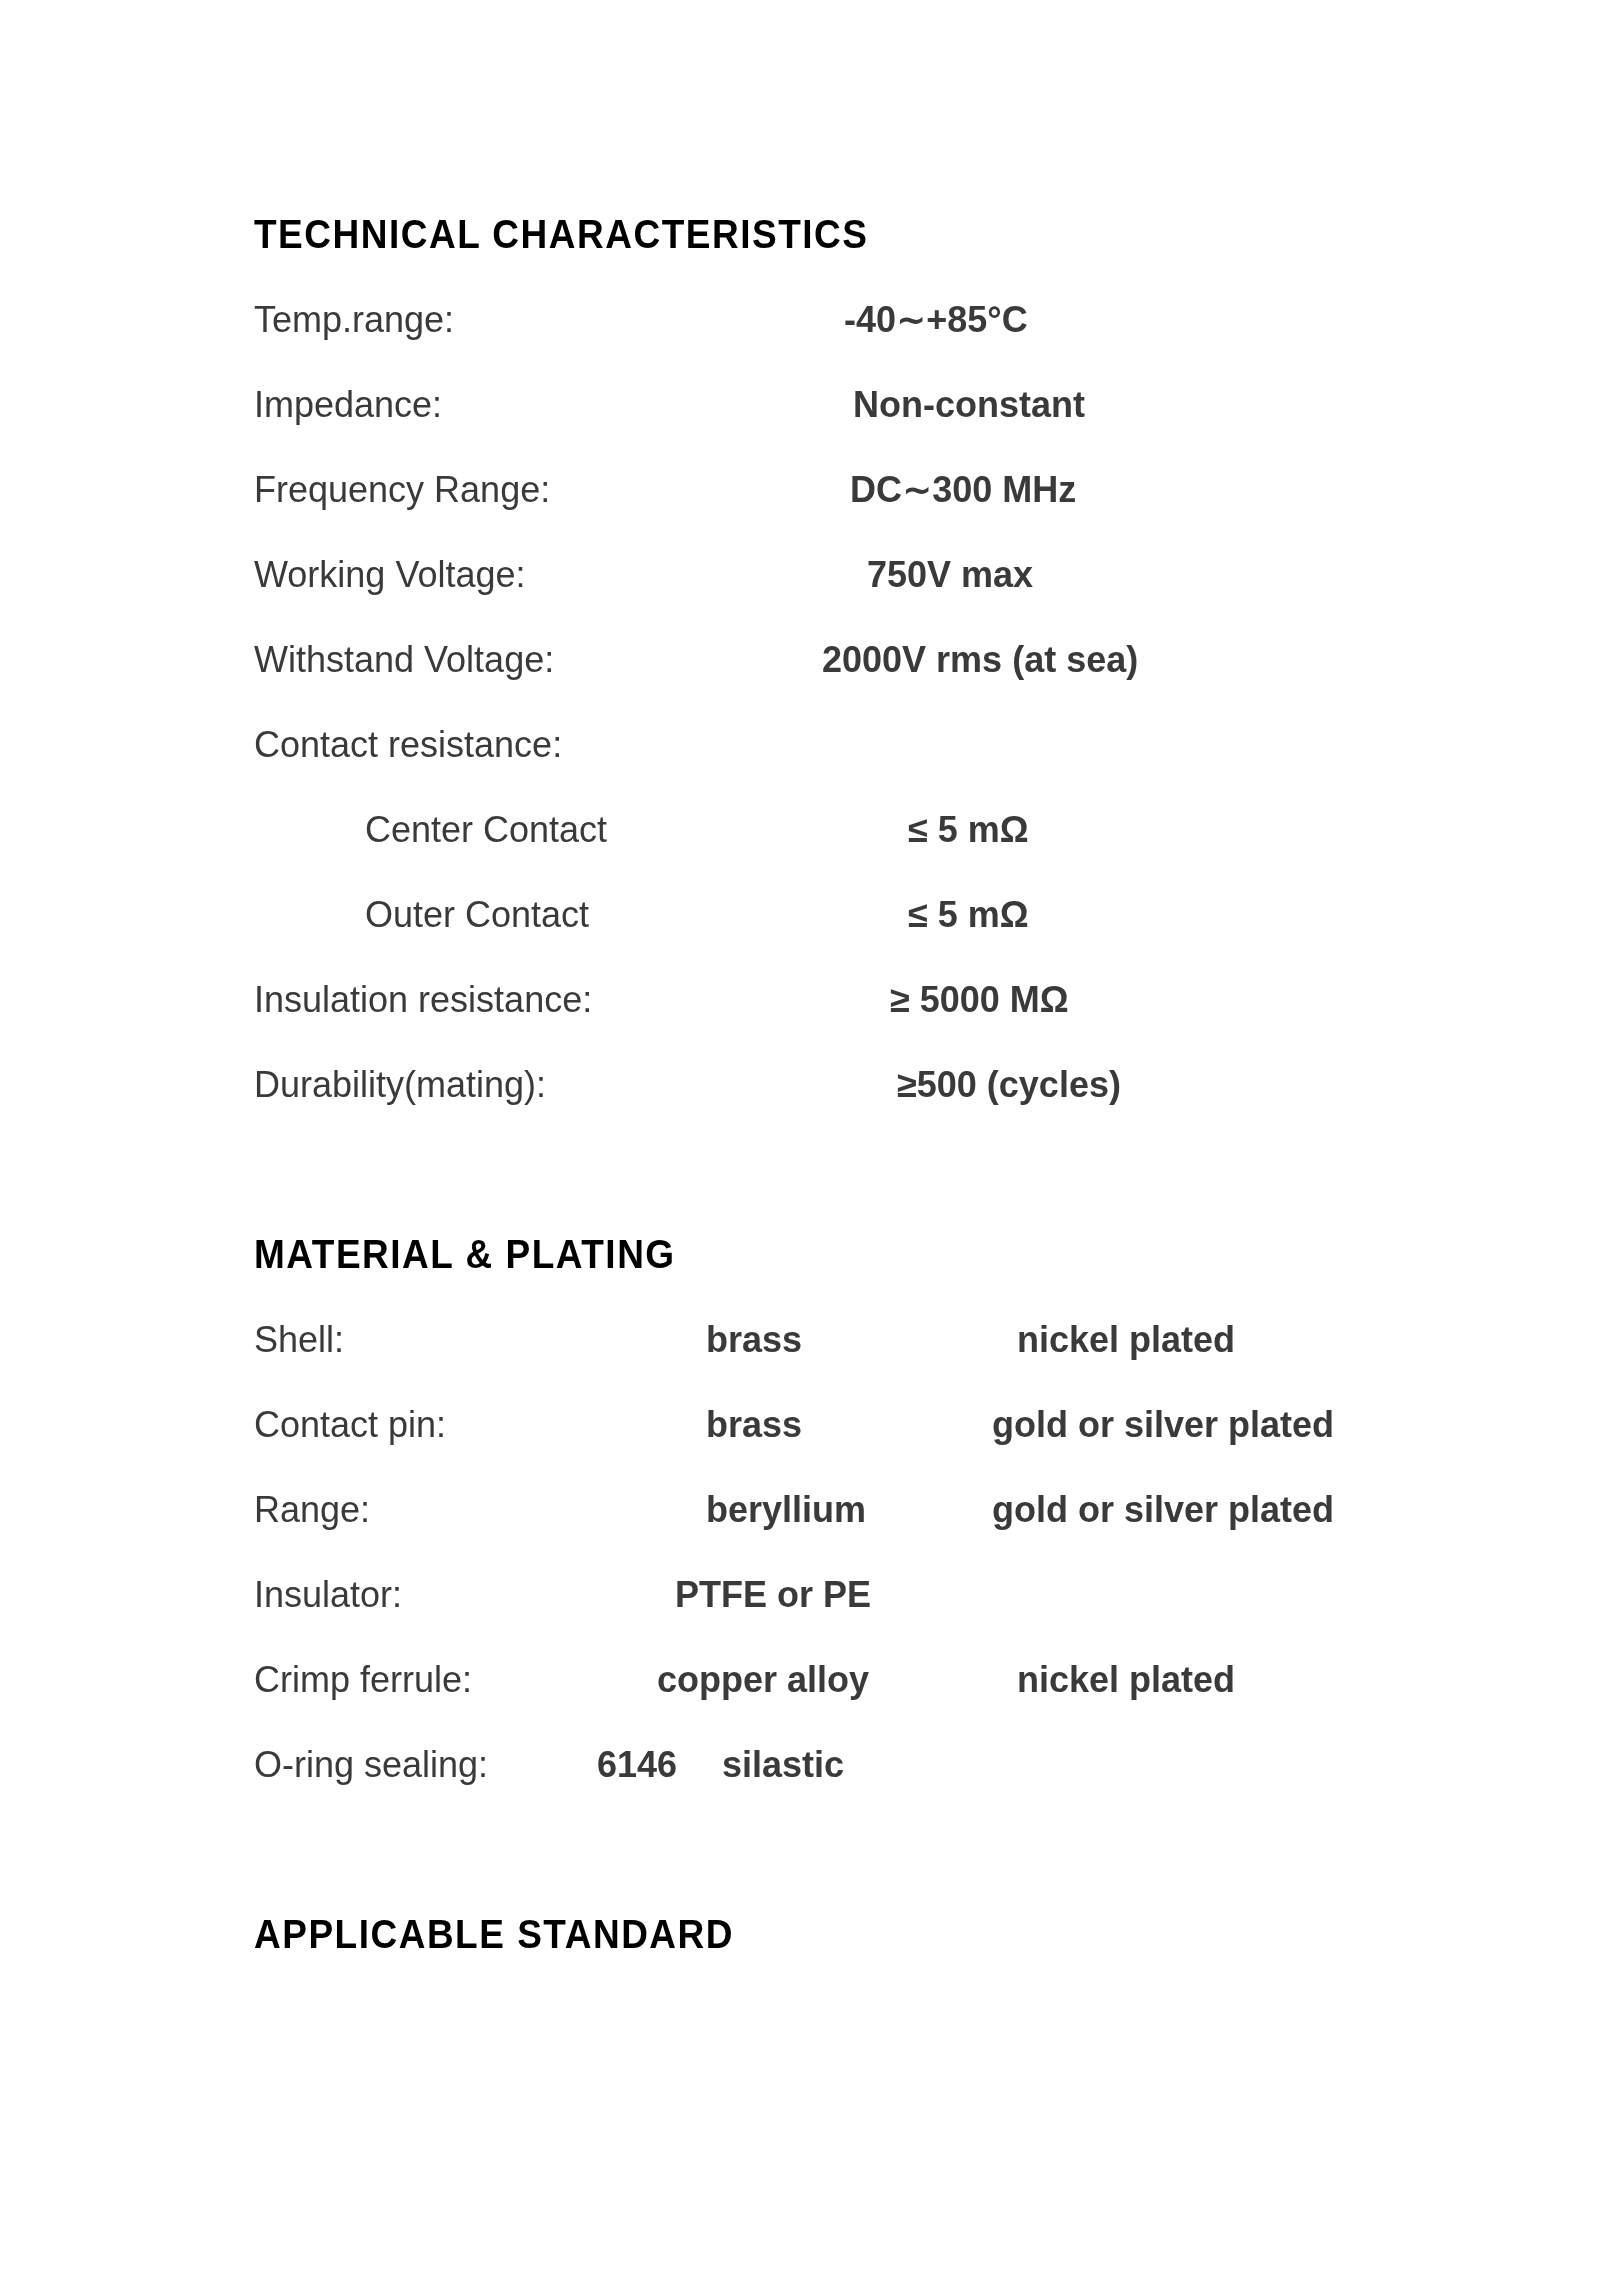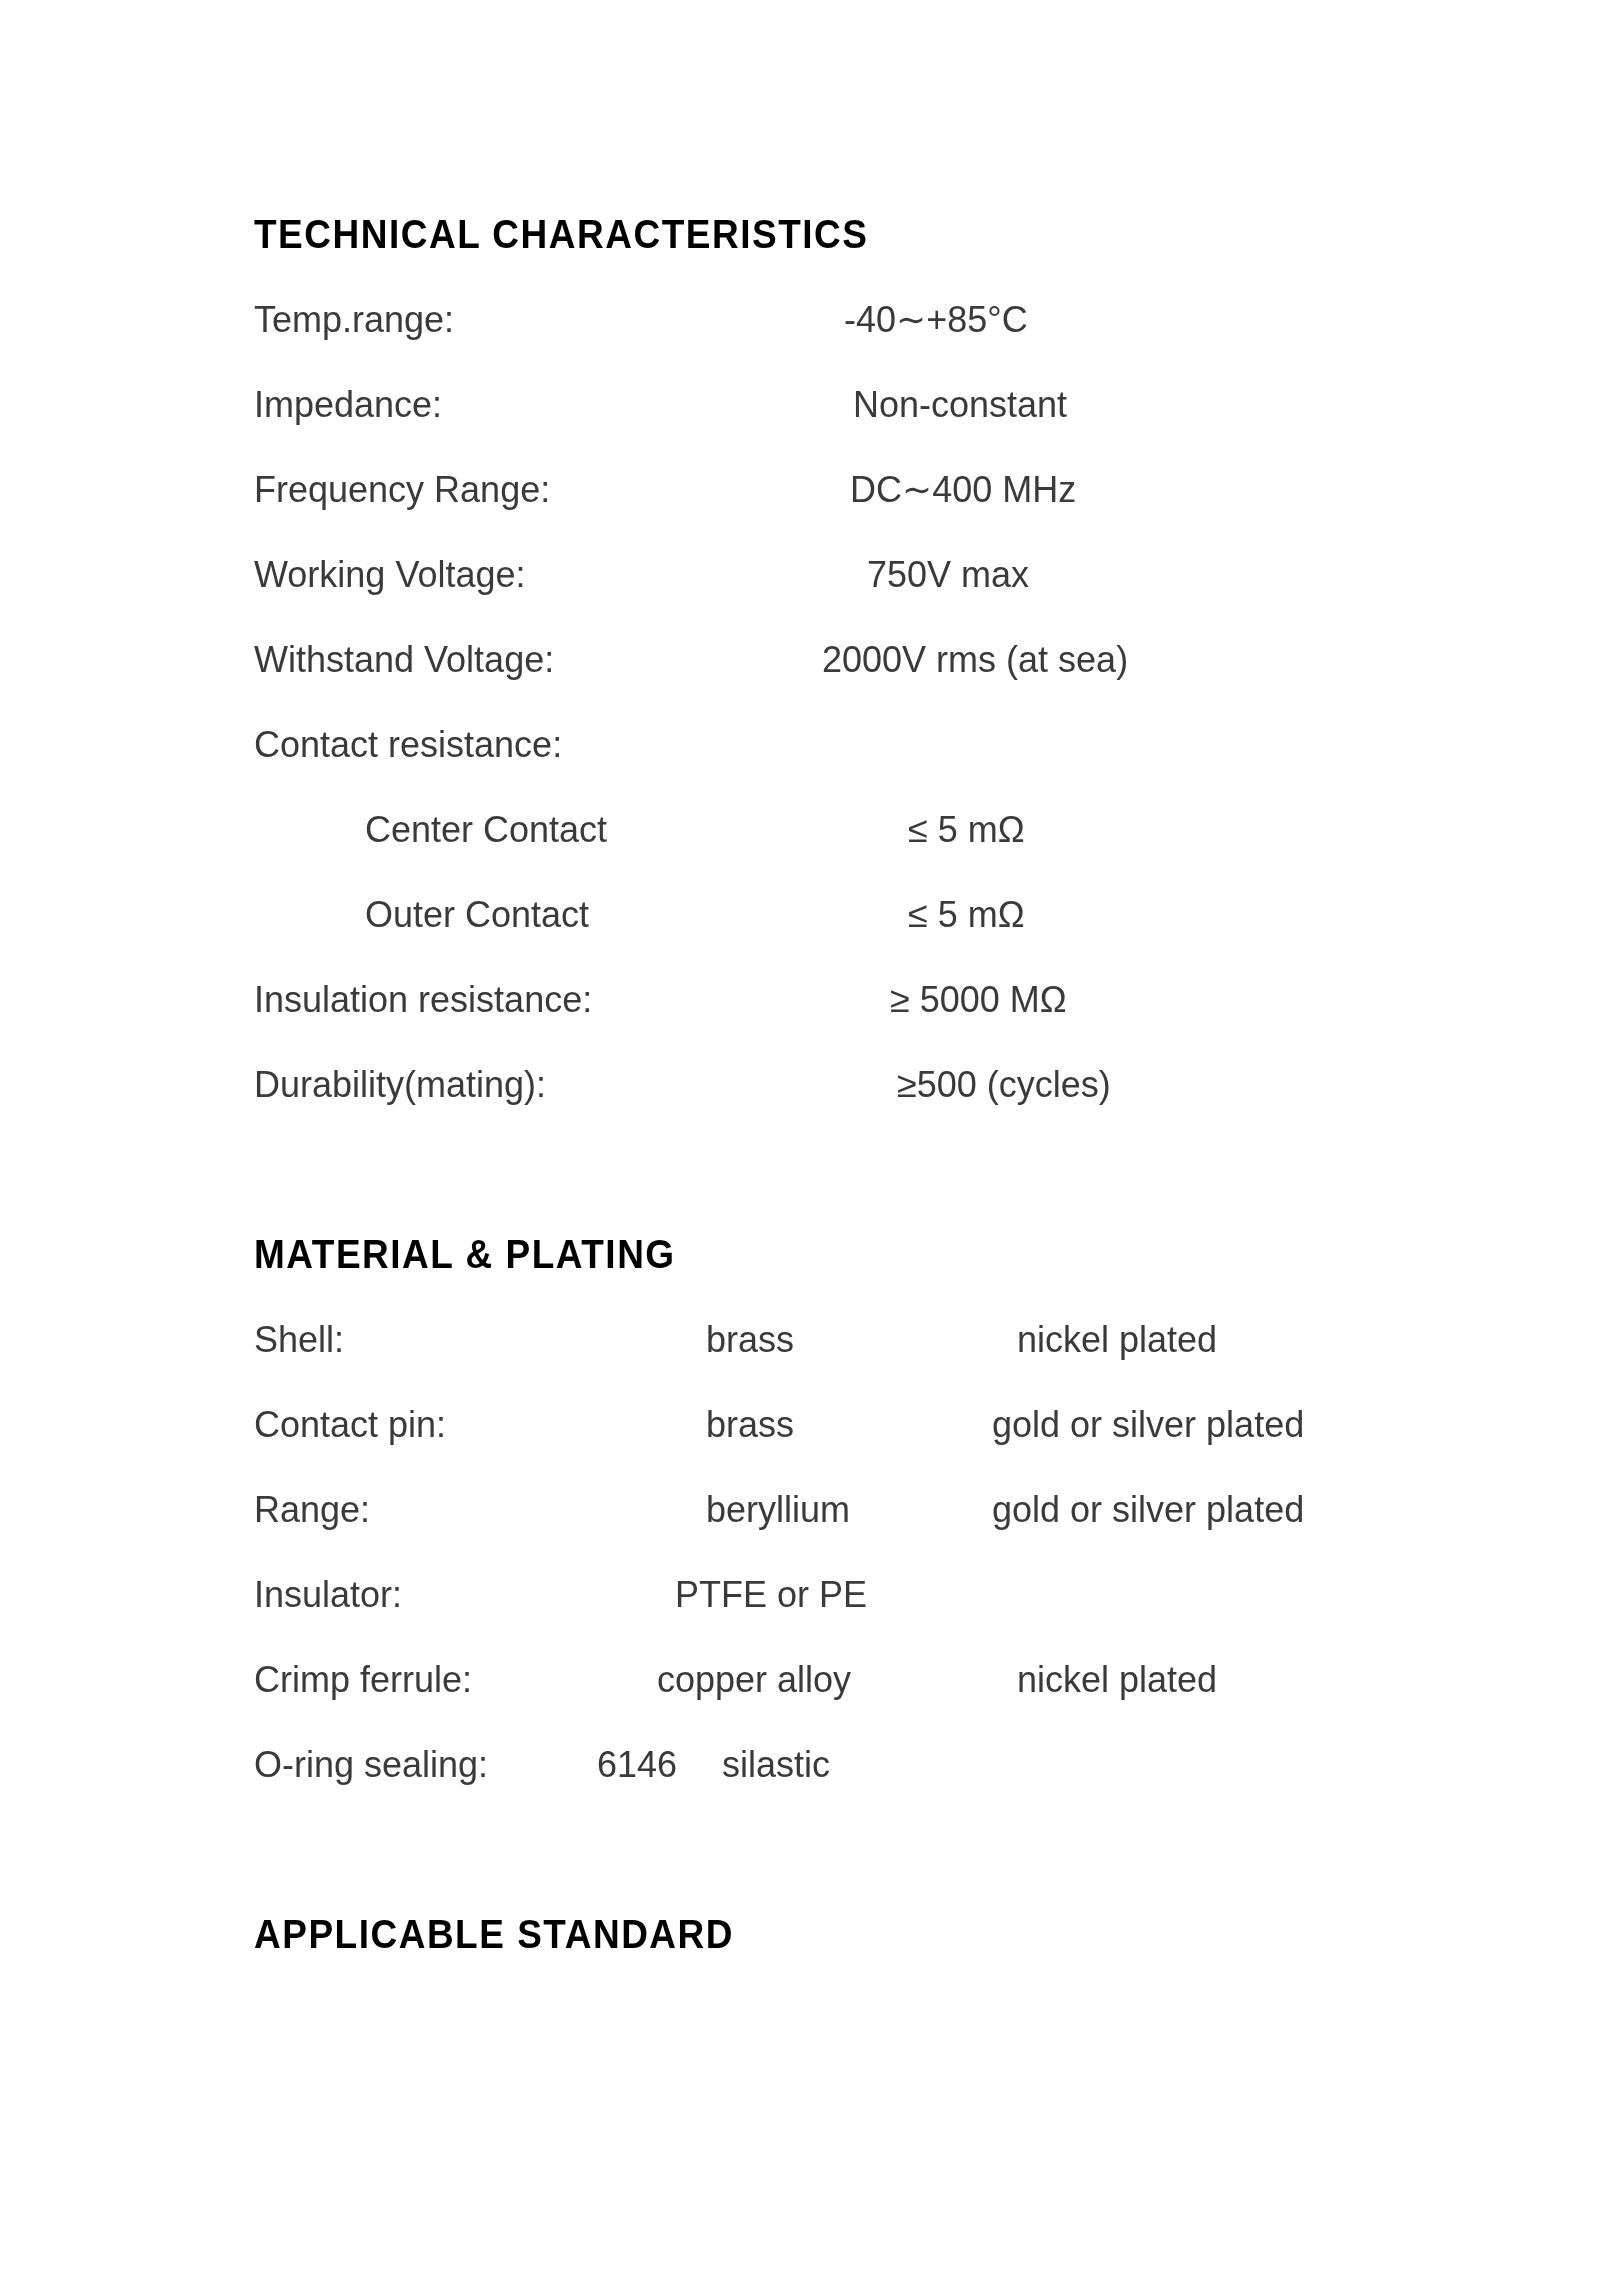--- a/index.html
+++ b/index.html
@@ -33,20 +33,21 @@
     position: absolute;
     left: 247px;
     top: 0;
   }
   .row .lbl.indent {
     left: 358px;
   }
   .row .val {
     position: absolute;
     top: 0;
+    font-weight: bold;
   }
   .heading-row {
     position: relative;
     height: 85px;
     line-height: 85px;
   }
   .heading-row .heading {
     position: absolute;
     left: 247px;
     top: 0;
@@ -76,21 +77,21 @@
       <span class="val" style="left:837px">-40∼+85°C</span>
     </div>
 
     <div class="row">
       <span class="lbl">Impedance:</span>
       <span class="val" style="left:846px">Non-constant</span>
     </div>
 
     <div class="row">
       <span class="lbl">Frequency Range:</span>
-      <span class="val" style="left:843px">DC∼400 MHz</span>
+      <span class="val" style="left:843px">DC∼300 MHz</span>
     </div>
 
     <div class="row">
       <span class="lbl">Working Voltage:</span>
       <span class="val" style="left:860px">750V max</span>
     </div>
 
     <div class="row">
       <span class="lbl">Withstand Voltage:</span>
       <span class="val" style="left:815px">2000V rms (at sea)</span>

